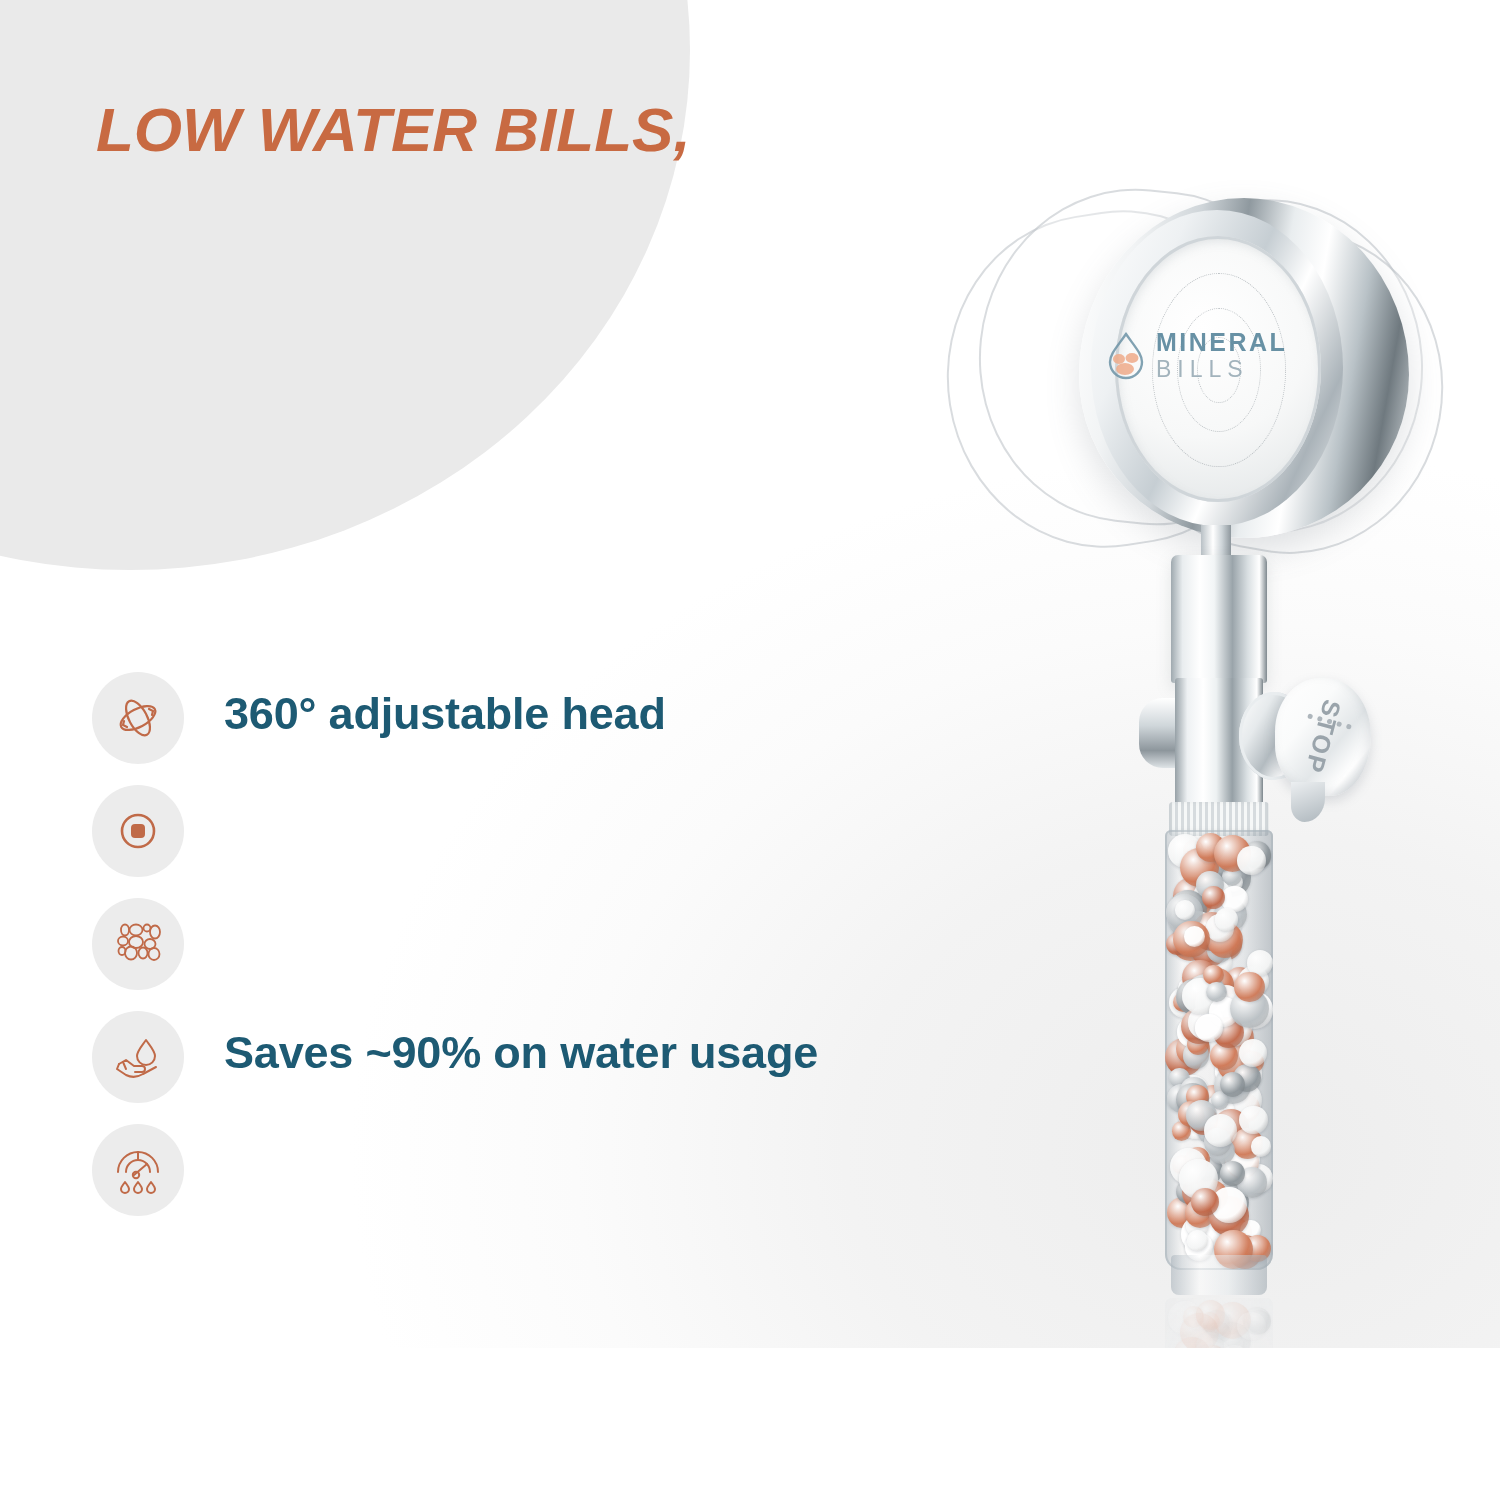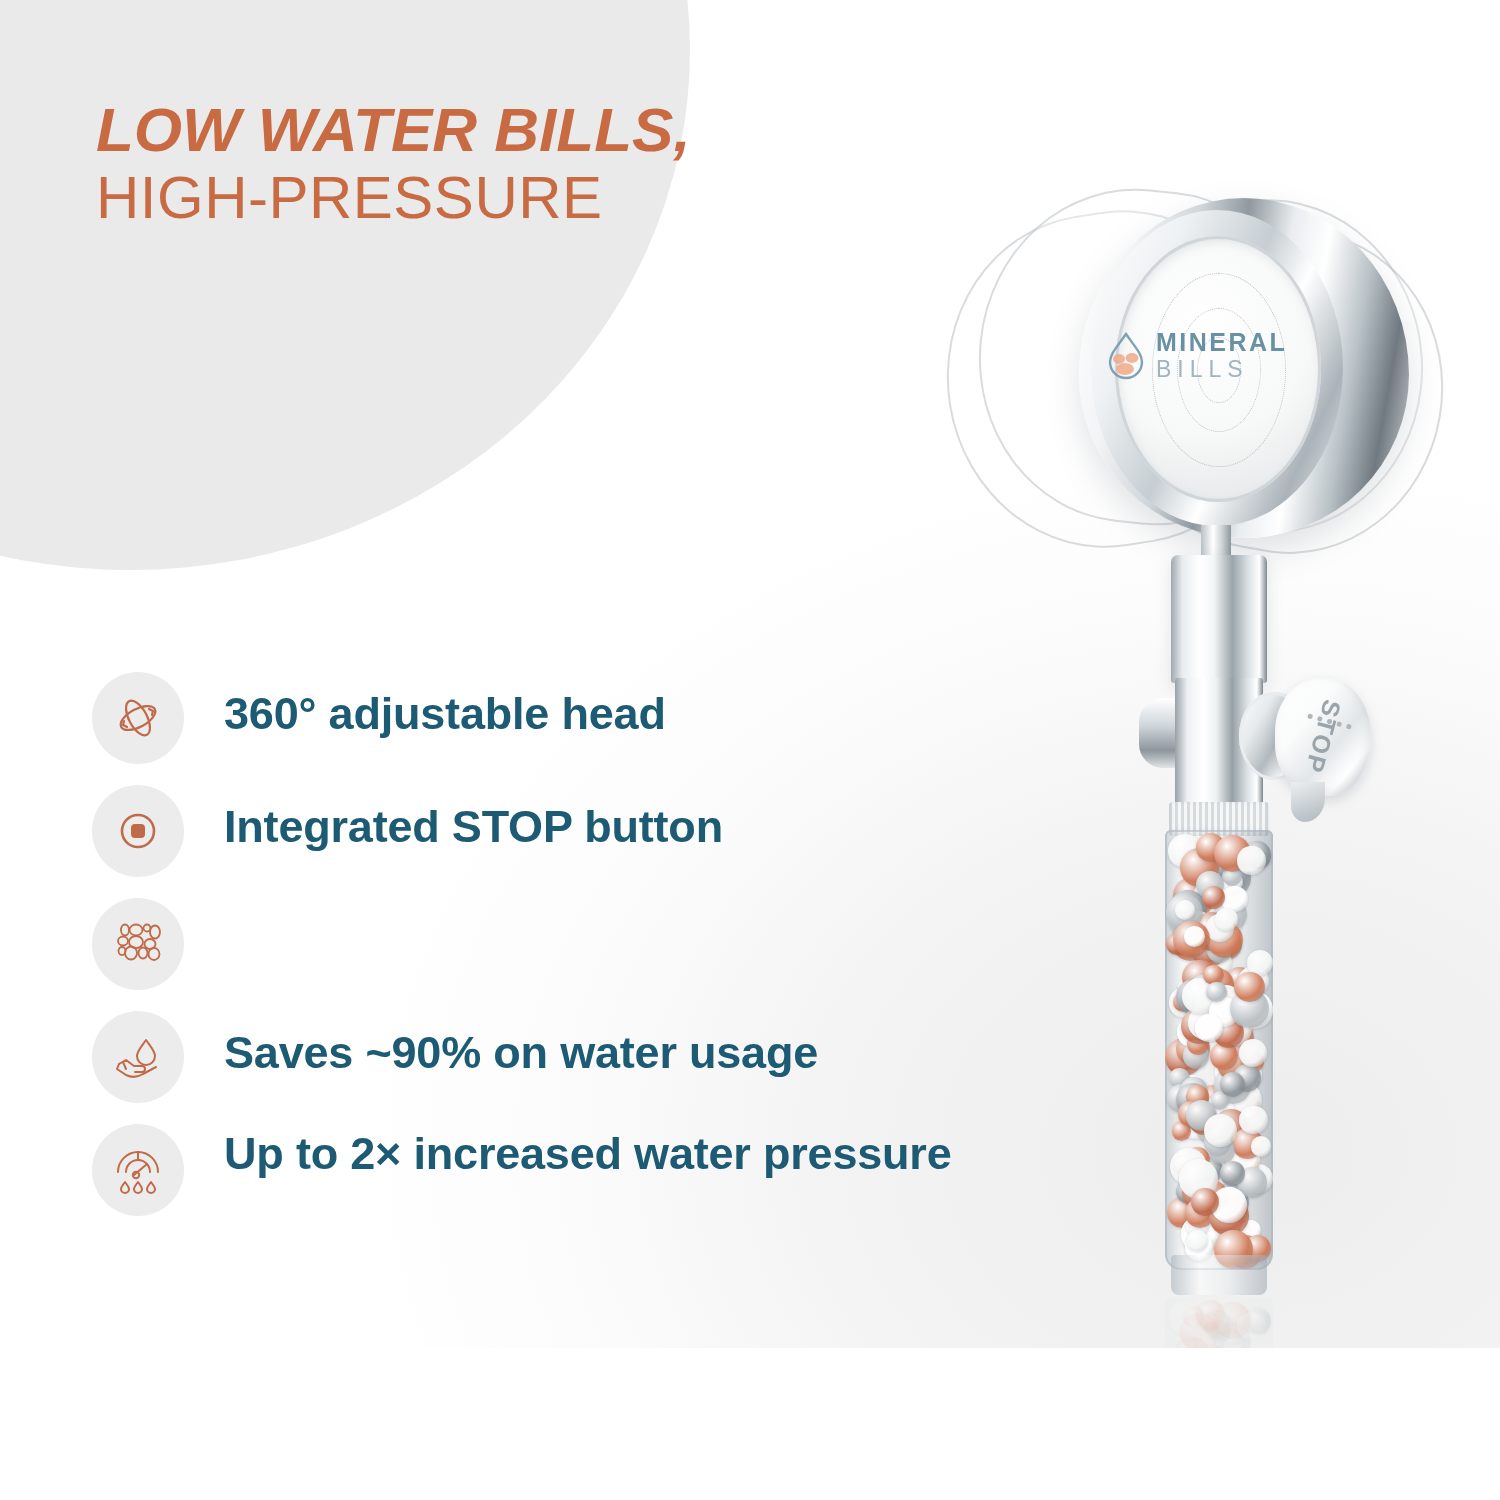--- a/index.html
+++ b/index.html
@@ -172,21 +172,20 @@
 </style>
 </head>
 <body>
 
 <div id="stage">
 
   <div class="blob"></div>
 
   <div class="headline">
     <span class="hl-line hl-1">LOW WATER BILLS,</span>
-    <span class="hl-line hl-2">HIGH-PRESSURE</span>
   </div>
 
   <div class="features">
 
     <div class="feature">
       <div class="fe-iconwrap">
         <svg width="50" height="50" viewBox="0 0 50 50" fill="none" stroke="#c06a48" stroke-width="2.2" stroke-linecap="round">
           <ellipse cx="25" cy="25" rx="19" ry="9" transform="rotate(-28 25 25)"></ellipse>
           <ellipse cx="25" cy="25" rx="9" ry="19" transform="rotate(-28 25 25)"></ellipse>
           <path d="M36 16 l4 2 -1 4"></path>
@@ -196,21 +195,20 @@
       <div class="fe-text">360° adjustable head</div>
     </div>
 
     <div class="feature">
       <div class="fe-iconwrap">
         <svg width="50" height="50" viewBox="0 0 50 50" fill="none" stroke="#c06a48" stroke-width="2.6">
           <circle cx="25" cy="25" r="16"></circle>
           <rect x="18" y="18" width="14" height="14" rx="4" fill="#c06a48" stroke="none"></rect>
         </svg>
       </div>
-      <div class="fe-text">Integrated STOP button</div>
     </div>
 
     <div class="feature">
       <div class="fe-iconwrap">
         <svg width="48" height="48" viewBox="0 0 48 48" fill="none" stroke="#c06a48" stroke-width="1.8">
           <ellipse cx="11" cy="10" rx="4" ry="5.5"></ellipse>
           <ellipse cx="22" cy="10" rx="6.5" ry="5.5"></ellipse>
           <ellipse cx="33" cy="8" rx="3.5" ry="3.5"></ellipse>
           <ellipse cx="41" cy="12" rx="5" ry="6.5"></ellipse>
           <ellipse cx="9" cy="21" rx="5" ry="4.5"></ellipse>
@@ -242,21 +240,20 @@
           <path d="M6 28 a20 20 0 0 1 40 0"></path>
           <path d="M14 28 a12 12 0 0 1 24 0"></path>
           <path d="M26 8 v7"></path>
           <path d="M22 31 l13 -11"></path>
           <circle cx="24" cy="31" r="3.2"></circle>
           <path d="M13 38 c-3 4 -4 5 -4 7 a4 4 0 0 0 8 0 c0 -2 -1 -3 -4 -7 z"></path>
           <path d="M26 38 c-3 4 -4 5 -4 7 a4 4 0 0 0 8 0 c0 -2 -1 -3 -4 -7 z"></path>
           <path d="M39 38 c-3 4 -4 5 -4 7 a4 4 0 0 0 8 0 c0 -2 -1 -3 -4 -7 z"></path>
         </svg>
       </div>
-      <div class="fe-text">Up to 2× increased water pressure</div>
     </div>
 
   </div>
 
   <div class="product">
 
     <div class="ghost g1"></div>
     <div class="ghost g2"></div>
     <div class="ghost g3"></div>
     <div class="ghost g4"></div>

